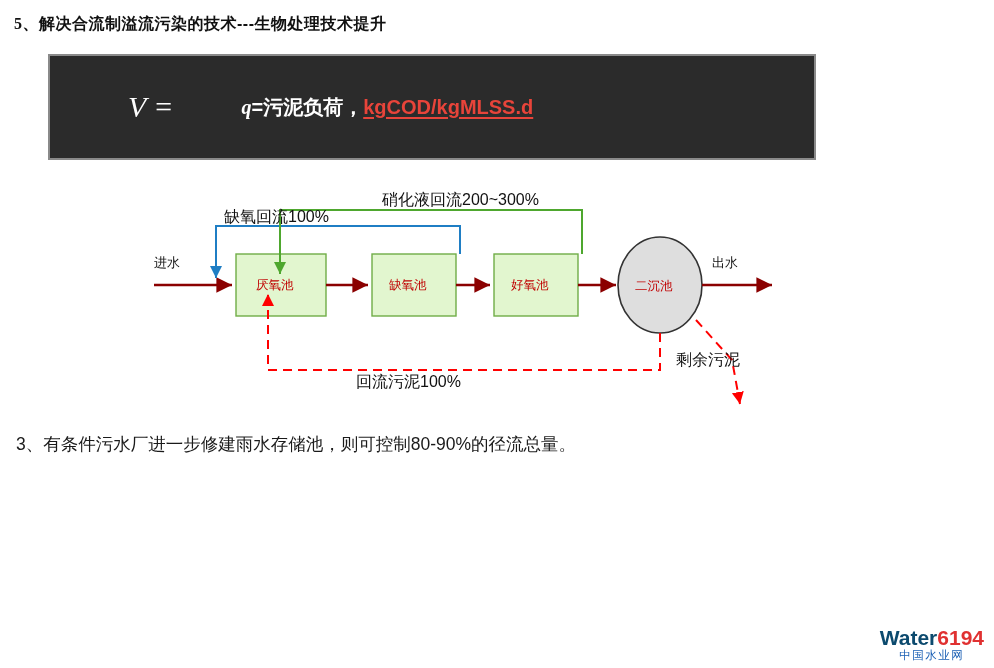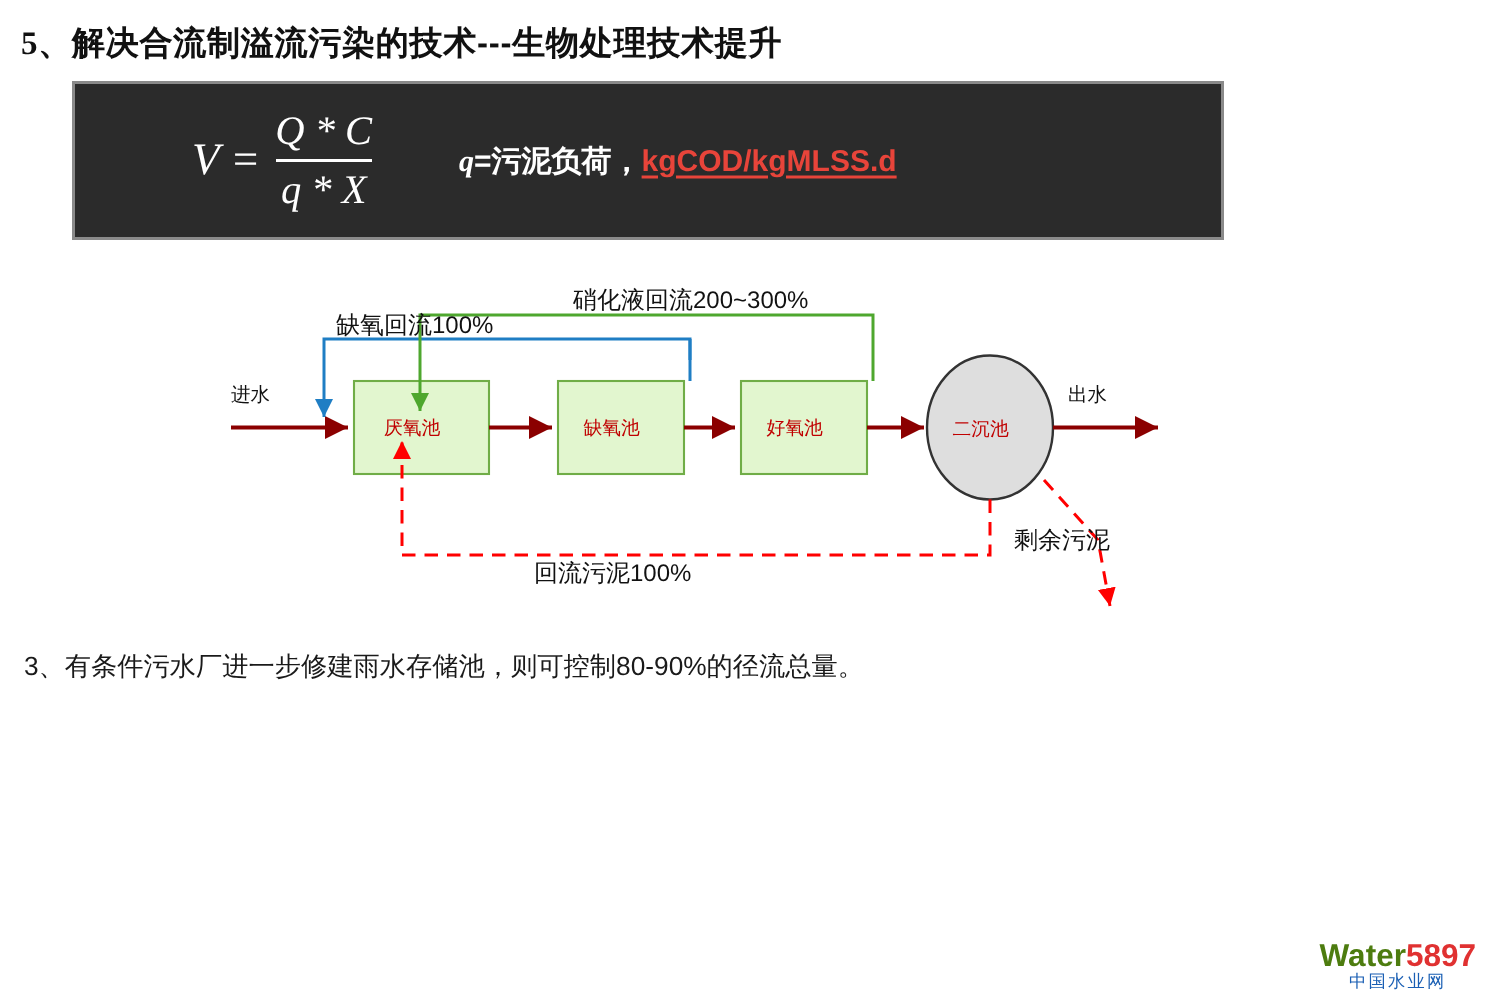--- a/index.html
+++ b/index.html
@@ -12,21 +12,21 @@
     color: #1a1a1a;
     position: relative;
     overflow: hidden;
   }
 
   
   #slide-title {
     position: absolute;
     left: 14px;
     top: 14px;
-    font-size: 22px;
+    font-size: 16px;
     font-weight: bold;
     letter-spacing: 0.5px;
     white-space: nowrap;
     color: #111;
   }
   #slide-title .num { font-family: "Liberation Serif", serif; }
 
   
   #formula-band {
     position: absolute;
@@ -134,43 +134,38 @@
     right: 10px;
     bottom: 6px;
     text-align: center;
     line-height: 1.1;
   }
   #logo .l1 {
     font-size: 21px;
     font-weight: bold;
     font-family: "Liberation Sans", sans-serif;
   }
-  #logo .l1 .w { color: #4d7c0f; }
+  #logo .l1 .w { color: #0c4a6e; }
   #logo .l1 .n { color: #e03131; }
   #logo .l2 {
     font-size: 11.5px;
     color: #1a5fb4;
     letter-spacing: 1.5px;
   }
 </style>
 </head>
 <body>
 
 <div id="slide-title">
   <span class="num">5、</span><span>解决合流制溢流污染的技术---生物处理技术提升</span>
 </div>
 
 <div id="formula-band">
   <div id="formula-inner">
     <span class="veq">V =</span>
-    <span class="frac">
-      <span>Q * C</span>
-      <span class="bar"></span>
-      <span>q * X</span>
-    </span>
     <span id="q-note">
       <span class="qi">q</span><span>=污泥负荷，</span><span class="red-underline">kgCOD/kgMLSS.d</span>
     </span>
   </div>
 </div>
 
 <div id="diagram">
   <svg width="760" height="245" viewBox="0 0 760 245">
     <defs>
       <marker id="ar-dark" markerWidth="8" markerHeight="8" refX="6" refY="3" orient="auto">
@@ -223,16 +218,16 @@
 </div>
 
 <div id="body-text">
   <p class="para">
     <span>3、有条件污水厂进一步修建雨水存储池，则可控制80-90%的径流总量。</span>
   </p>
 </div>
 
 <div id="logo">
   <div class="l1">
-    <span class="w">Water</span><span class="n">5897</span>
+    <span class="w">Water</span><span class="n">6194</span>
   </div>
   <div class="l2">中国水业网</div>
 </div>
 
 </body></html>

